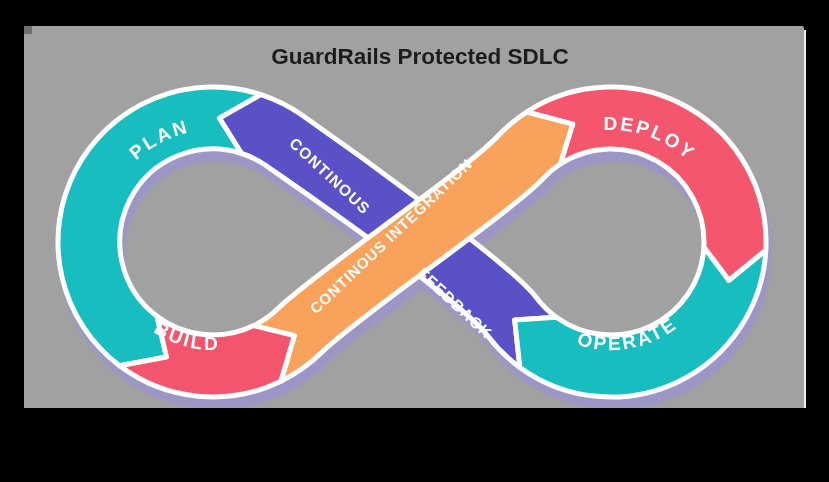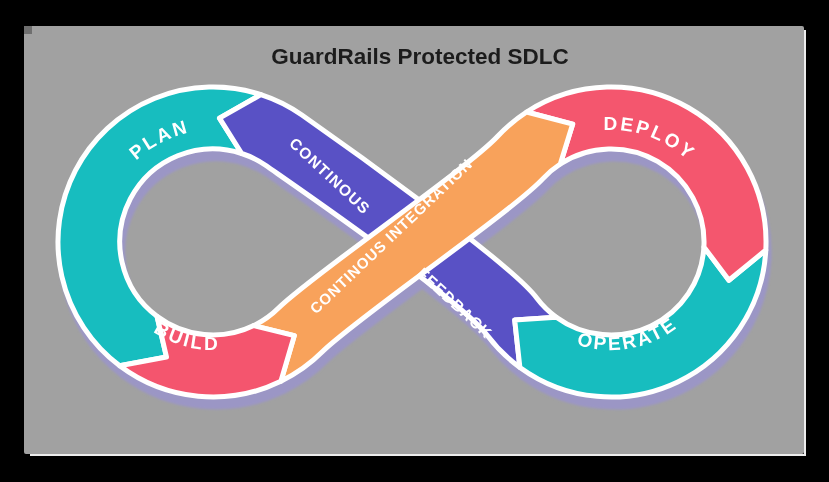--- a/index.html
+++ b/index.html
@@ -1,16 +1,16 @@
 <!DOCTYPE html>
 <html><head>
 <meta charset="utf-8">
 <style>
   html,body{margin:0;padding:0;background:#000;}
-  .stage{position:relative;width:829px;height:482px;overflow:hidden;}
+  .stage{position:relative;width:829px;height:408px;overflow:hidden;}
   svg{display:block;}
   text{font-family:"Liberation Sans","DejaVu Sans",sans-serif;}
   .title-text{font-weight:bold;font-size:22.5px;}
   .arc-label{font-size:19px;font-weight:bold;letter-spacing:2.5px;}
   .band-label{font-size:15.5px;font-weight:bold;letter-spacing:1.2px;}
   .band-label-long{font-size:15px;font-weight:bold;letter-spacing:1px;}
 </style>
 </head>
 <body>
 

